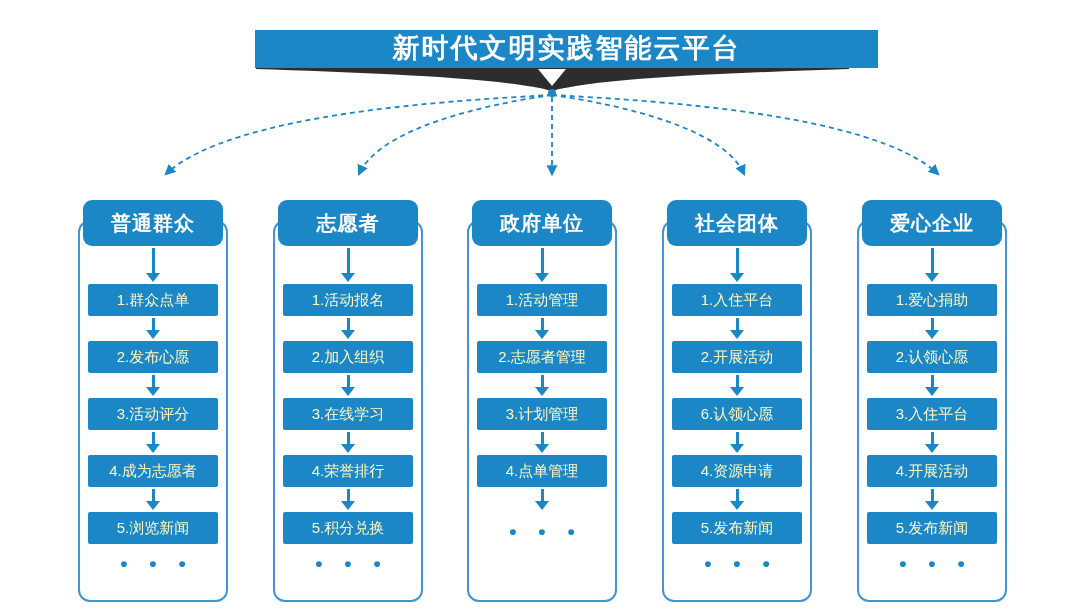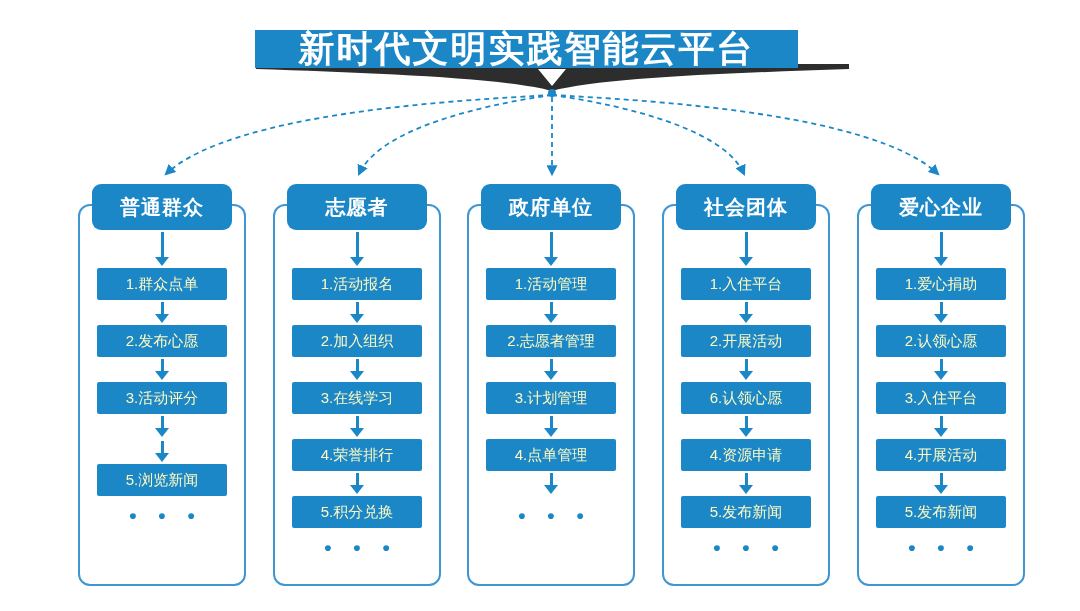--- a/index.html
+++ b/index.html
@@ -11,29 +11,29 @@
   .canvas{
     position:relative;
     width:1080px;height:611px;
     background:#fff;
     overflow:hidden;
     font-family:"Liberation Sans","DejaVu Sans",sans-serif;
   }
   .overlay{position:absolute;left:0;top:0;width:1080px;height:611px;pointer-events:none;}
 
   .banner{
-    position:absolute;left:255px;top:30px;width:543px;height:38px;
+    position:absolute;left:255px;top:30px;width:623px;height:38px;
     background:var(--blue);
-    display:flex;align-items:center;justify-content:center;
-    color:#fff;font-size:36px;font-weight:bold;letter-spacing:2px;
+    display:flex;justify-content:center;
+    color:#fff;font-size:27px;font-weight:bold;letter-spacing:2px;
     z-index:3;
   }
 
   .column{
-    position:absolute;top:184px;width:168px;height:402px;
+    position:absolute;top:200px;width:150px;height:402px;
     display:flex;flex-direction:column;align-items:center;
   }
   .frame{
     position:absolute;top:20px;left:0;right:0;bottom:0;
     border:2px solid var(--frame);
     border-radius:12px;
     z-index:0;
   }
   .col-header{
     position:relative;z-index:2;
@@ -100,20 +100,21 @@
   <div class="column" style="left:78px">
     <div class="frame"></div>
     <div class="col-header">普通群众</div>
     <div class="v-arrow long"></div>
     <div class="step">1.群众点单</div>
     <div class="v-arrow short"></div>
     <div class="step">2.发布心愿</div>
     <div class="v-arrow short"></div>
     <div class="step">3.活动评分</div>
     <div class="v-arrow short"></div>
+    <div class="step">4.成为志愿者</div>
     <div class="v-arrow short"></div>
     <div class="step">5.浏览新闻</div>
     <div class="dots">• • •</div>
   </div>
 
   <div class="column" style="left:273px">
     <div class="frame"></div>
     <div class="col-header">志愿者</div>
     <div class="v-arrow long"></div>
     <div class="step">1.活动报名</div>

